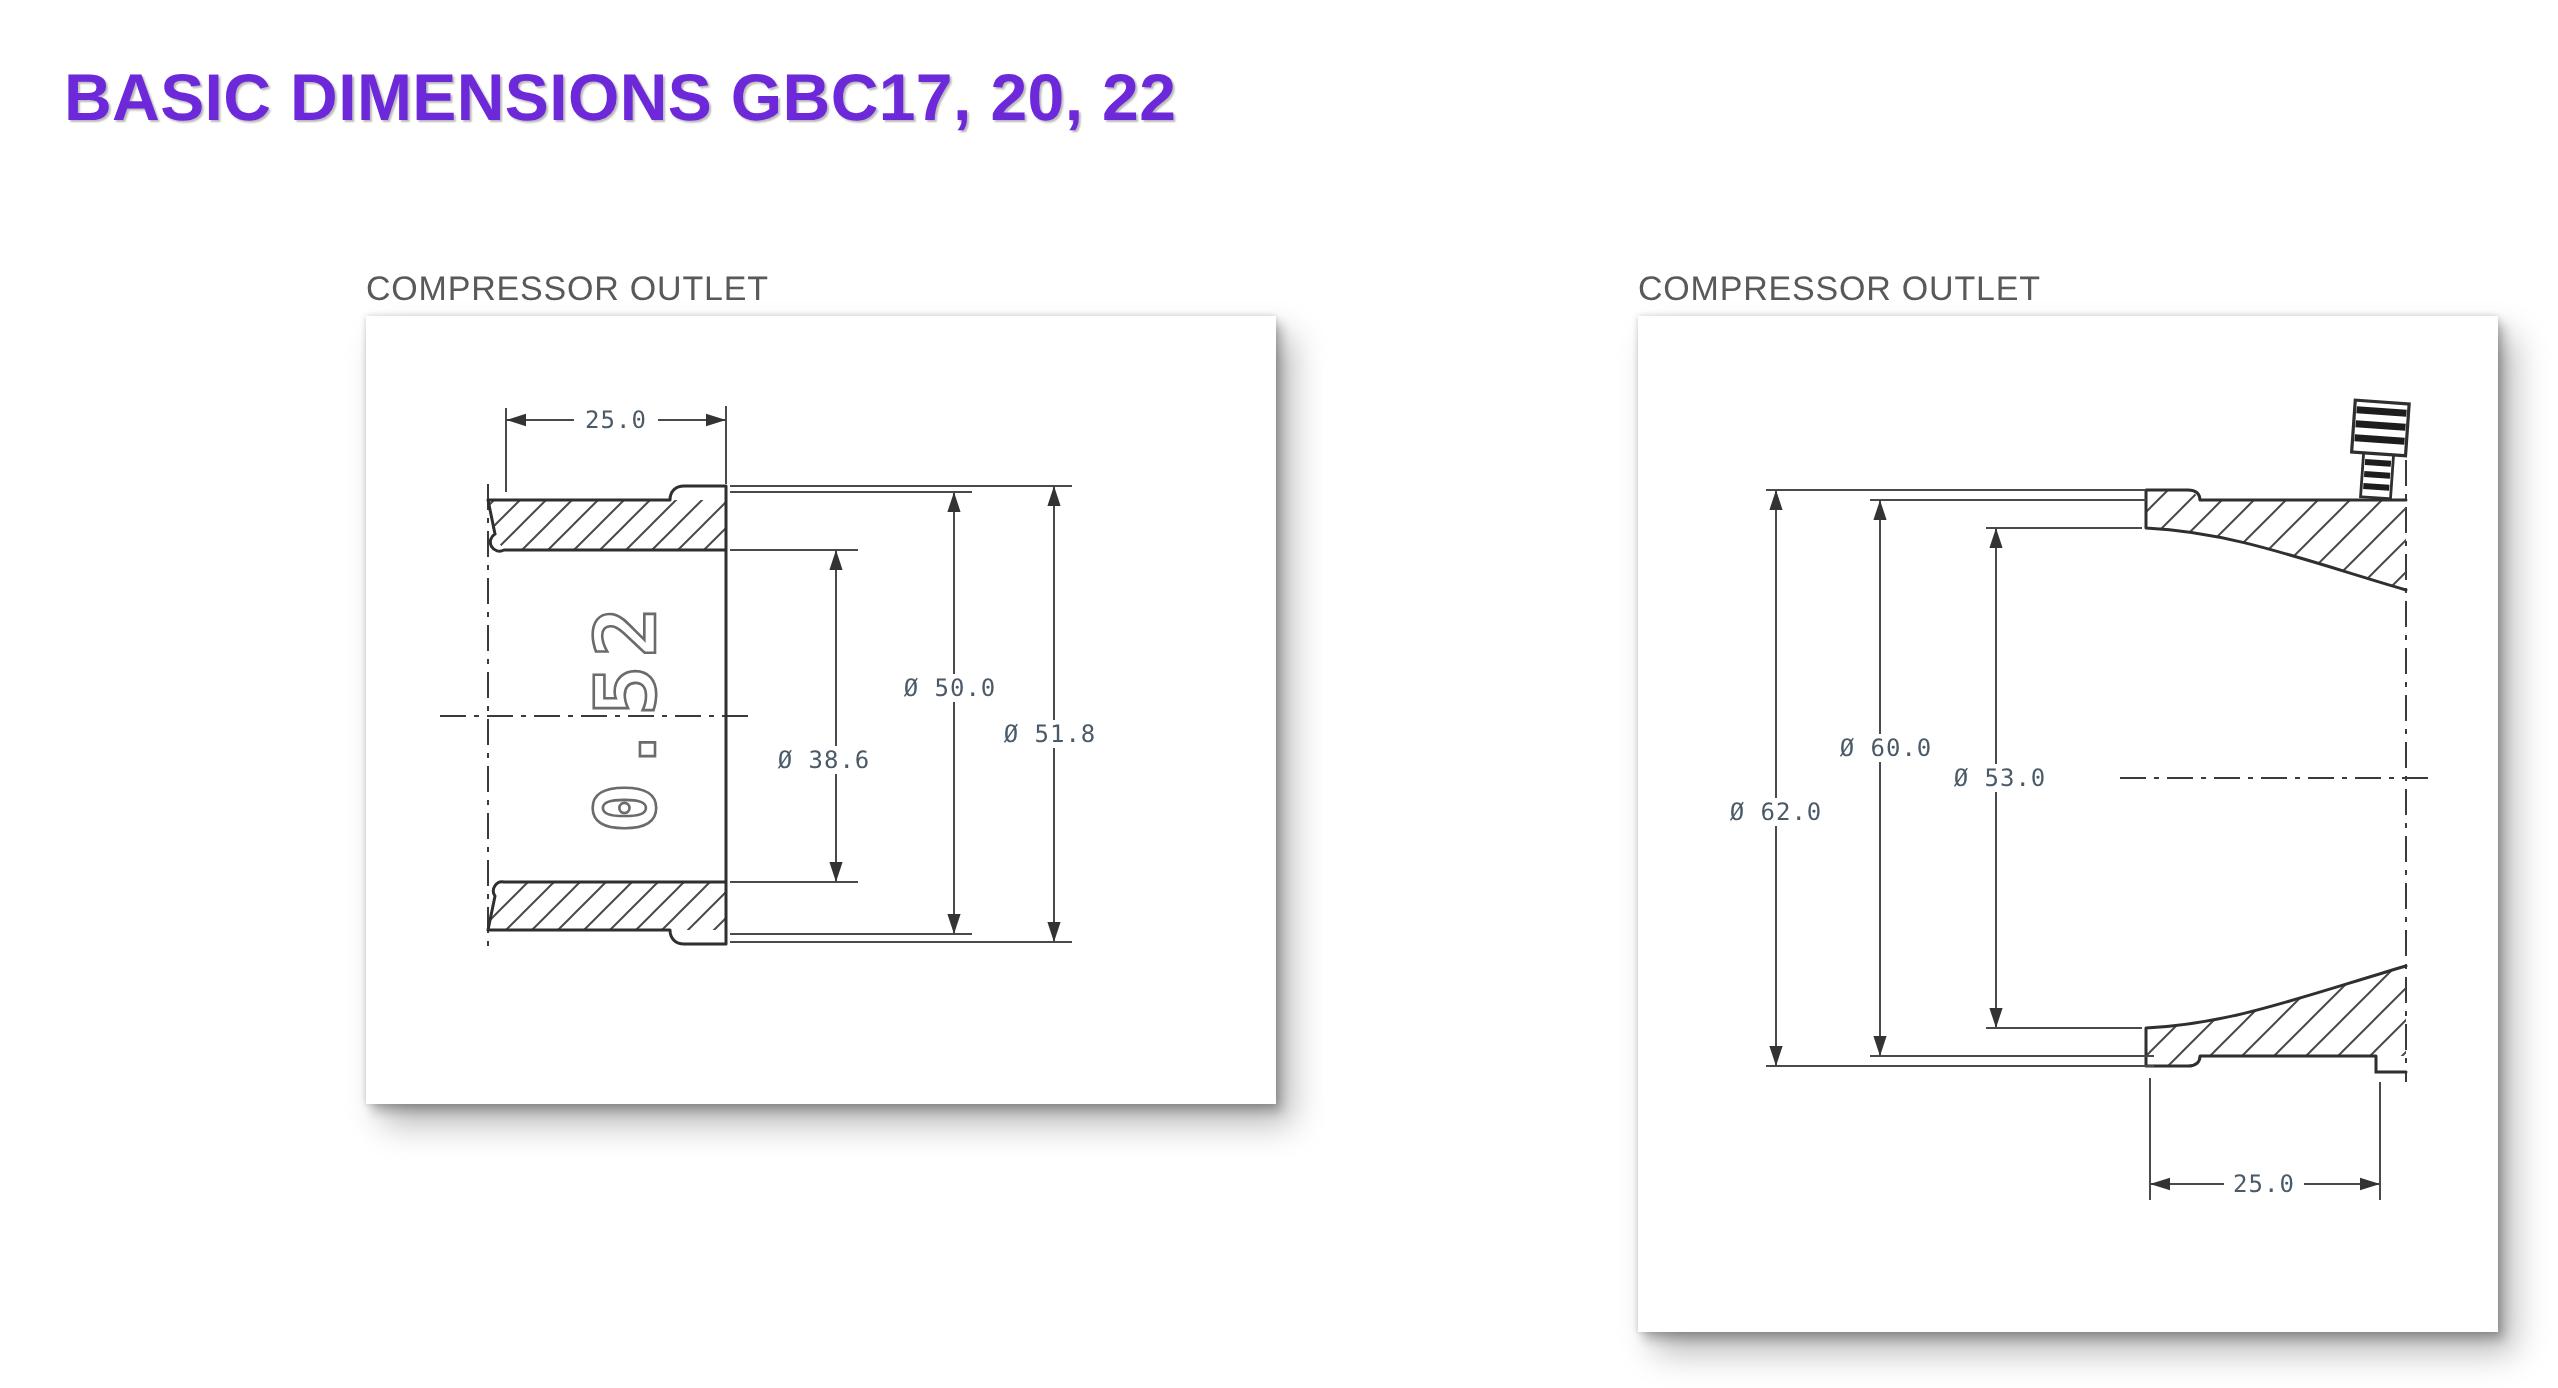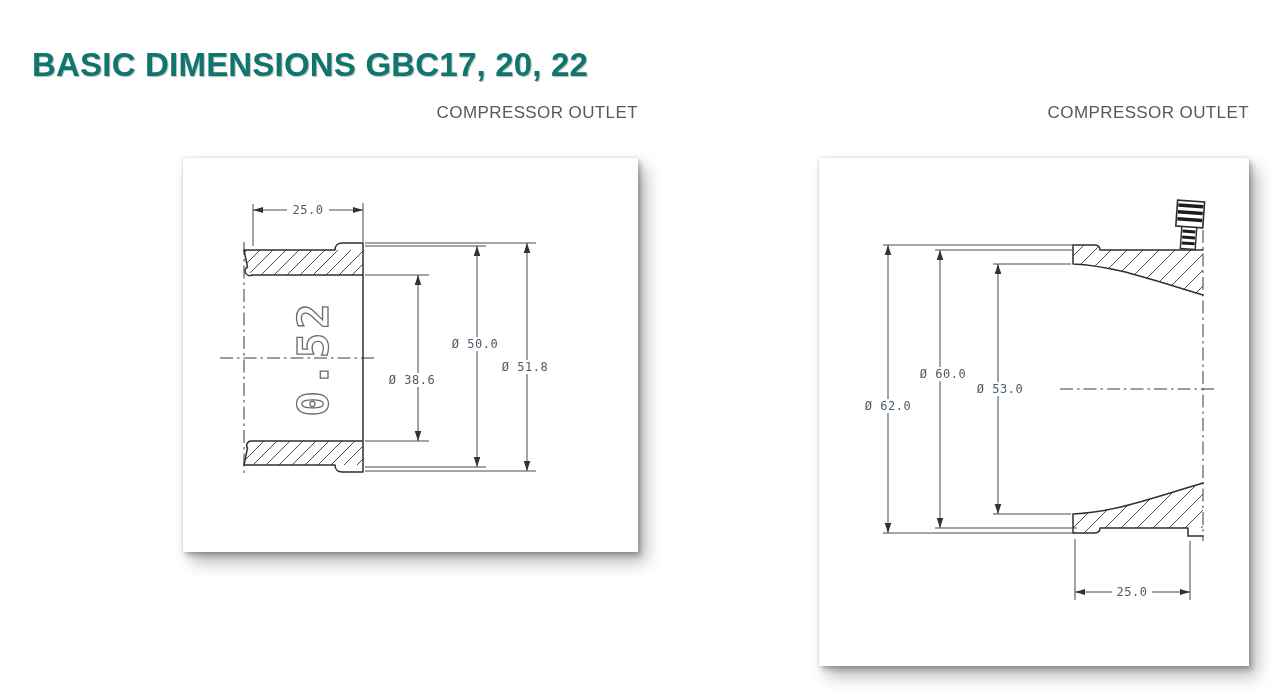--- a/index.html
+++ b/index.html
@@ -1,20 +1,20 @@
 <!DOCTYPE html>
 <html><head>
 <meta charset="utf-8">
 <style>
   html,body{margin:0;padding:0;background:#ffffff;}
   body{width:1279px;height:694px;position:relative;overflow:hidden;
        font-family:"Liberation Sans", sans-serif;}
-  .heading{position:absolute;left:32px;top:24px;font-size:33px;font-weight:bold;
-           color:#0f766e;letter-spacing:.2px;text-shadow:1px 1px 1px rgba(0,0,0,.28);}
-  .fig-title{position:absolute;top:103px;text-align:right;font-size:17px;
+  .heading{position:absolute;left:32px;top:8px;font-size:33px;font-weight:bold;
+           color:#6d28d9;letter-spacing:.2px;text-shadow:1px 1px 1px rgba(0,0,0,.28);}
+  .fig-title{position:absolute;top:135px;text-align:left;font-size:17px;
              color:#58595b;letter-spacing:.4px;}
   .fig-title.outlet{left:183px;width:455px;}
   .fig-title.inlet{left:819px;width:430px;}
   .panel{position:absolute;background:#ffffff;
          box-shadow:0 0 3px rgba(0,0,0,.18), 3px 4px 5px rgba(0,0,0,.22), 8px 10px 16px rgba(0,0,0,.28);}
   .panel.outlet{left:183px;top:158px;width:455px;height:394px;}
   .panel.inlet{left:819px;top:158px;width:430px;height:508px;}
   svg{display:block;}
   .ol{fill:none;stroke:#2f2f2f;stroke-width:1.5;stroke-linecap:round;}
   .thin{fill:none;stroke:#4a4a4a;stroke-width:1;}

